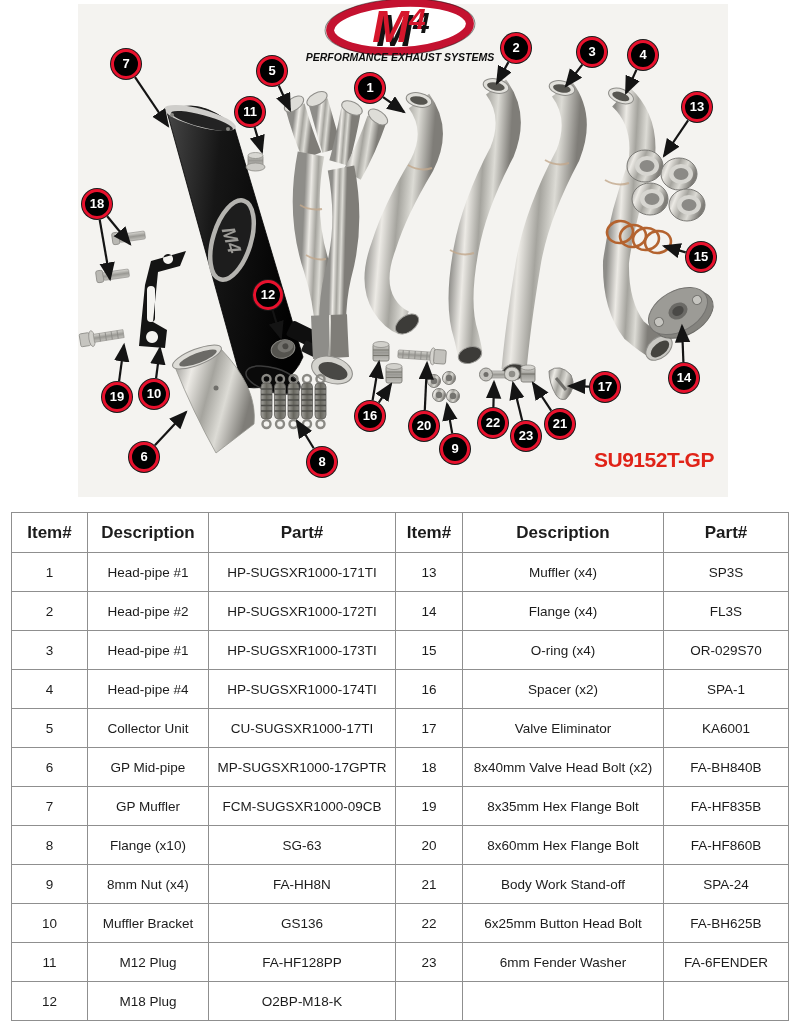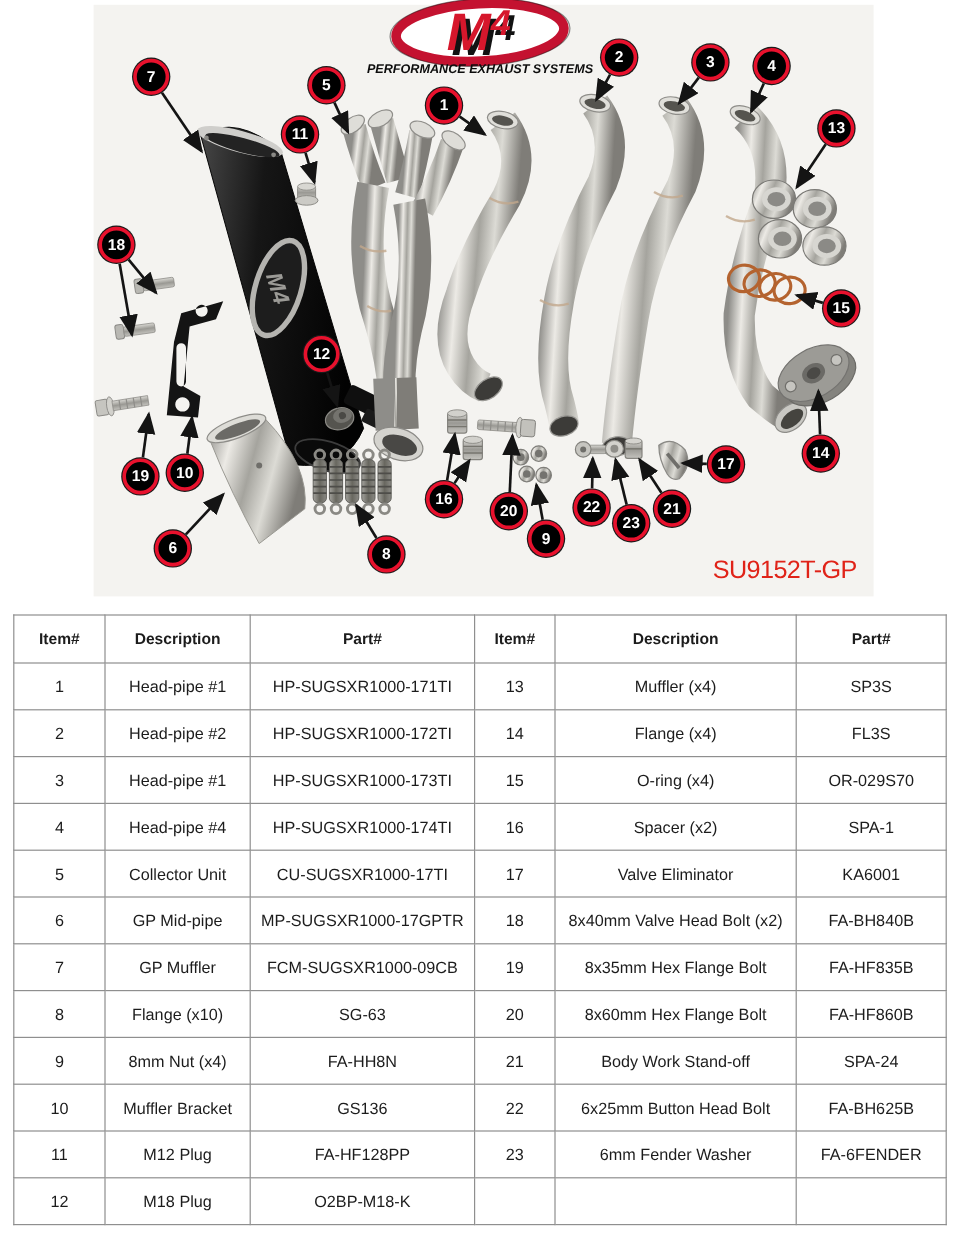--- a/index.html
+++ b/index.html
@@ -11,33 +11,33 @@
   .stage svg{position:absolute;left:0;top:0;}
   .callout{
     position:absolute;width:30px;height:30px;border-radius:50%;
     background:#000;border:3px solid #e8112d;box-sizing:border-box;
     box-shadow:0 0 0 1px #1a1a1a;
     color:#fff;font-weight:bold;font-size:13px;line-height:23px;text-align:center;
     z-index:5;
   }
   .arrow{stroke:#141414;stroke-width:2.2;}
   .product-code{
-    position:absolute;left:594px;top:464px;width:140px;
-    font-size:21px;font-weight:normal;color:#e02318;letter-spacing:-0.5px;
+    position:absolute;left:594px;top:448px;width:140px;
+    font-size:21px;font-weight:bold;color:#e02318;letter-spacing:-0.5px;
     z-index:6;
   }
   table.parts{
     position:absolute;left:11px;top:512px;width:777px;
     border-collapse:collapse;table-layout:fixed;
   }
   table.parts th,table.parts td{
     border:1px solid #8f8f8f;text-align:center;vertical-align:middle;
     color:#1c1c1c;padding:0 2px;overflow:hidden;
   }
-  table.parts th{height:39px;font-size:13px;font-weight:bold;}
+  table.parts th{height:39px;font-size:17px;font-weight:bold;}
   table.parts td{height:38px;font-size:13.5px;font-weight:400;}
 </style>
 </head>
 <body>
 
 <div class="stage">
   <svg width="800" height="505" viewBox="0 0 800 505">
     <defs>
       <linearGradient id="gradSteel" x1="0" y1="0" x2="1" y2="0.35">
         <stop offset="0" stop-color="#8e8d89"></stop>

